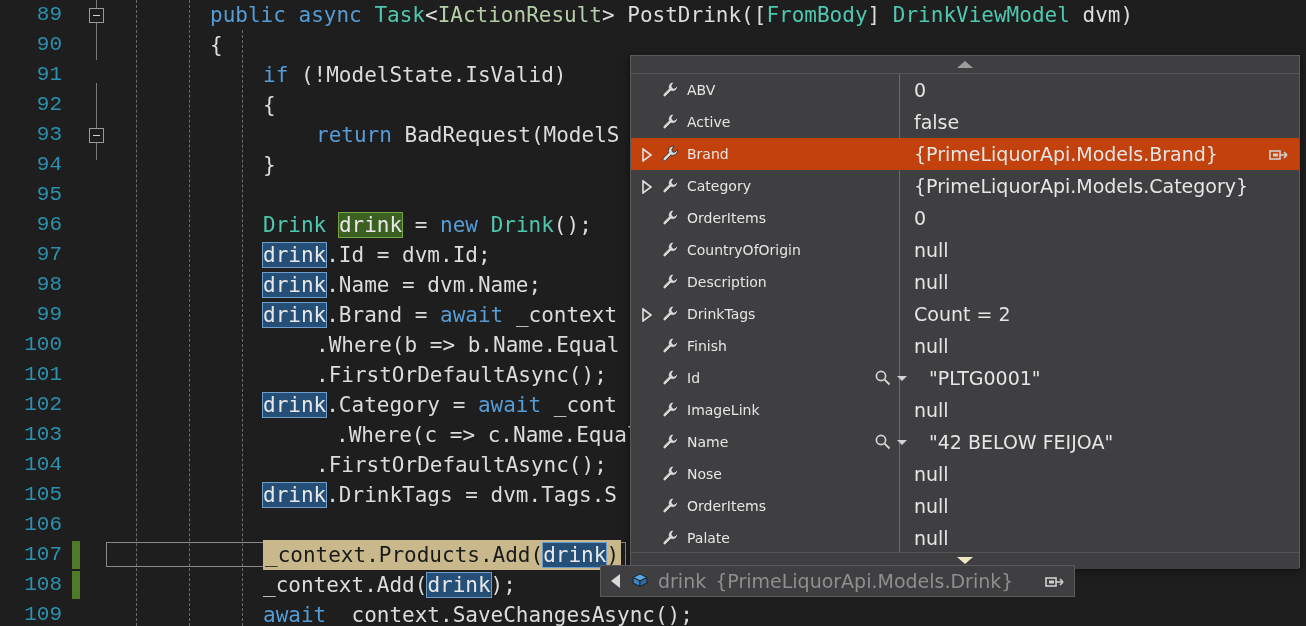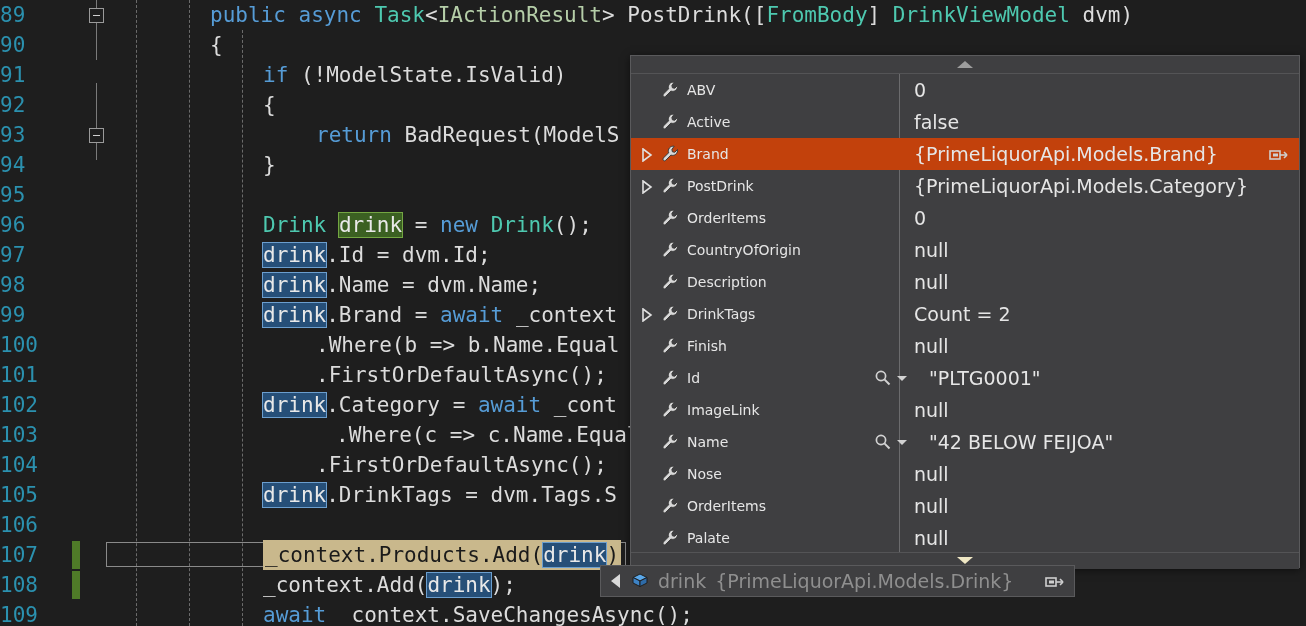--- a/index.html
+++ b/index.html
@@ -12,22 +12,23 @@
 
   
   .editor{position:absolute;inset:0;background:#1e1e1e;}
   .code-line{
     position:relative;height:30px;line-height:30px;
     font-size:21px;white-space:pre;
     font-family:"DejaVu Sans Mono","Liberation Mono",monospace;
   }
   .ln{
     position:absolute;left:0;top:0;width:62px;height:30px;
-    text-align:left;color:#2b91af;font-size:21px;line-height:30px;
+    text-align:right;color:#2b91af;font-size:21px;line-height:30px;
     letter-spacing:0px;
+    font-family:Liberation Mono, monospace;
   }
   .gutter-change{position:absolute;left:72px;top:1px;width:8px;height:28px;background:#4f7a28;}
   .fold{
     position:absolute;left:89px;top:8px;width:15px;height:15px;
     border:1px solid #9a9a9a;box-sizing:border-box;background:#1e1e1e;
   }
   .fold:after{
     content:"";position:absolute;left:3px;top:6px;width:7px;height:1px;background:#cfcfcf;
   }
   .fold-line{position:absolute;left:96px;width:1px;background:#7a7a7a;}
@@ -285,21 +286,21 @@
   <line x1="17" y1="10" x2="20" y2="7" stroke="#cfcfcf" stroke-width="1.6"></line>
 </svg></span>
           </div>
           <div class="row">
             <span class="tri"><svg width="12" height="14" viewBox="0 0 12 14" aria-hidden="true">
   <path d="M2 1 L10 7 L2 13 Z" fill="none" stroke="#e0e0e0" stroke-width="1.6"></path>
 </svg></span>
             <span class="wrench"><svg width="20" height="20" viewBox="0 0 20 20" aria-hidden="true">
   <path d="M13.2 2.2a5 5 0 0 0-5.6 6.6L2.4 14a1.6 1.6 0 0 0 2.3 2.3l5.2-5.2a5 5 0 0 0 6.6-5.6l-2.8 2.8-2.3-.5-.5-2.3z" fill="#d8d8d8" stroke="#3a3a3a" stroke-width="1"></path>
 </svg></span>
-            <span class="pname">PostDrink</span>
+            <span class="pname">Category</span>
             <span class="pval">{PrimeLiquorApi.Models.Category}</span>
           </div>
           <div class="row">
             <span class="wrench"><svg width="20" height="20" viewBox="0 0 20 20" aria-hidden="true">
   <path d="M13.2 2.2a5 5 0 0 0-5.6 6.6L2.4 14a1.6 1.6 0 0 0 2.3 2.3l5.2-5.2a5 5 0 0 0 6.6-5.6l-2.8 2.8-2.3-.5-.5-2.3z" fill="#d8d8d8" stroke="#3a3a3a" stroke-width="1"></path>
 </svg></span>
             <span class="pname">OrderItems</span>
             <span class="pval">0</span>
           </div>
           <div class="row">

